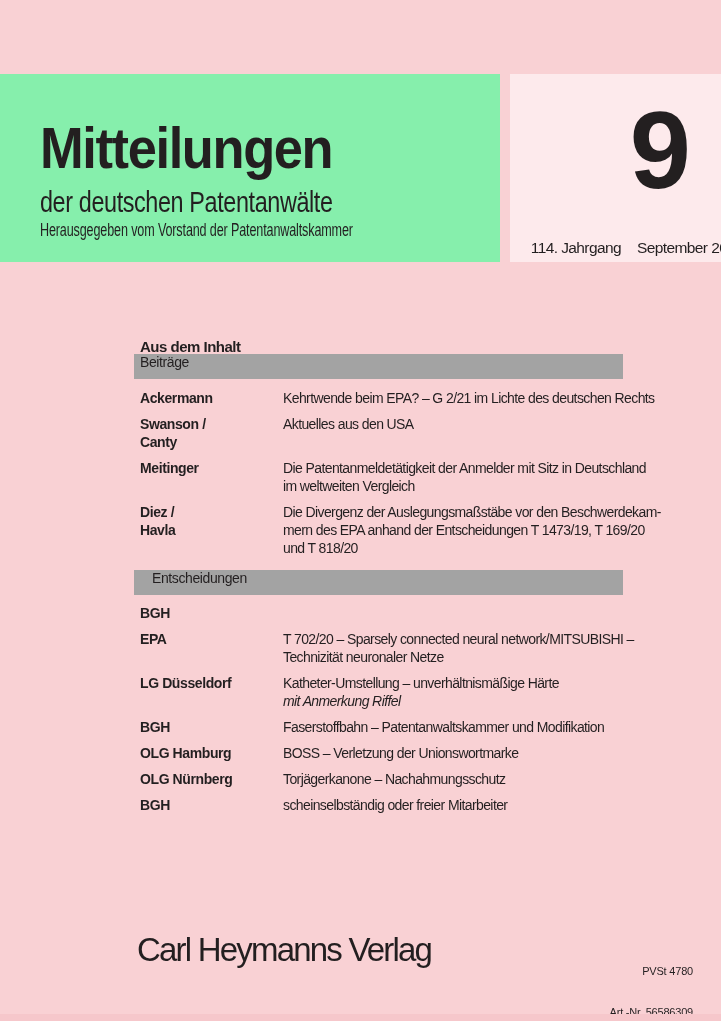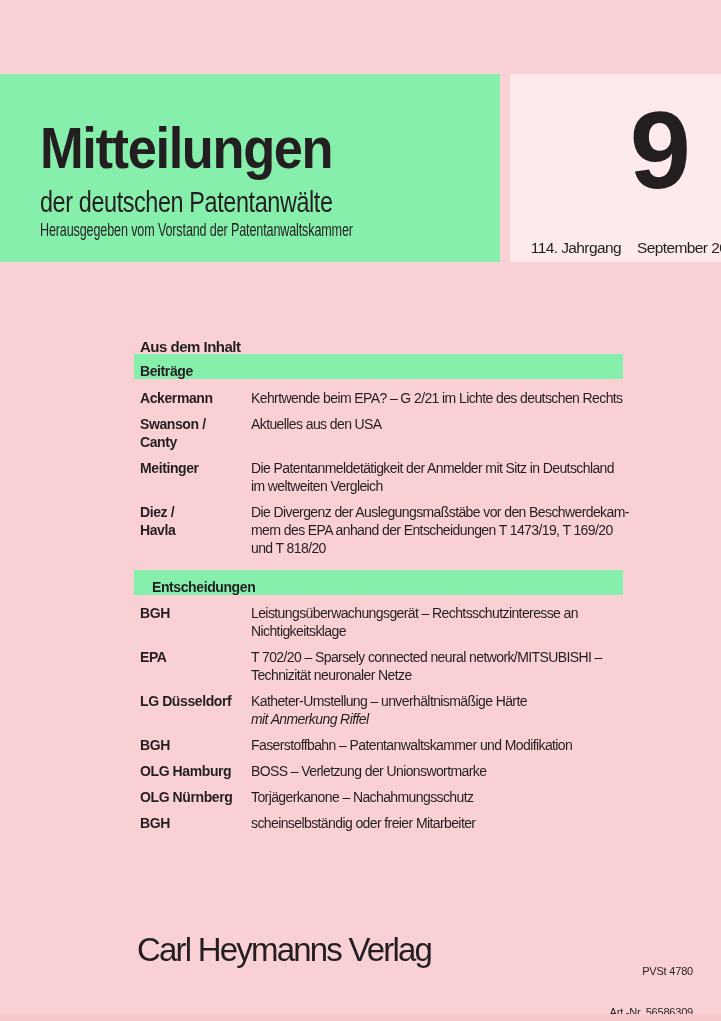--- a/index.html
+++ b/index.html
@@ -79,42 +79,42 @@
     position: absolute;
     left: 140px; top: 338px;
     font-size: 15px;
     font-weight: bold;
     letter-spacing: -0.5px;
   }
   .band {
     position: absolute;
     left: 134px;
     width: 489px; height: 25px;
-    background: #86efac;
+    background: #a3a3a3;
     display: flex;
-    align-items: flex-end;
+    align-items: flex-start;
     padding-left: 6px;
     box-sizing: border-box;
     font-size: 14px;
-    font-weight: bold;
+    font-weight: normal;
     letter-spacing: -0.4px;
   }
   .band-beitraege { top: 354px; }
   .band-entscheidungen { top: 570px; padding-left: 18px; }
 
   .entries {
     position: absolute;
     left: 140px;
     font-size: 14px;
     line-height: 18px;
   }
   .entries-beitraege { top: 389px; }
   .entries-entscheidungen { top: 604px; }
 
-  .entry { display: flex; margin-bottom: 8px; }
+  .entry { display: flex; margin-bottom: 8px; gap: 32px; }
   .entry-author {
     width: 111px;
     flex-shrink: 0;
     font-weight: bold;
     letter-spacing: -0.4px;
     white-space: pre;
   }
   .entry-title {
     letter-spacing: -0.6px;
     white-space: pre;
@@ -192,22 +192,20 @@
   </div>
 </div>
 
 <div class="band band-entscheidungen">
   <span>Entscheidungen</span>
 </div>
 
 <div class="entries entries-entscheidungen">
   <div class="entry">
     <div class="entry-author">BGH</div>
-    <div class="entry-title">Leistungsüberwachungsgerät – Rechtsschutzinteresse an
-Nichtigkeitsklage</div>
   </div>
   <div class="entry">
     <div class="entry-author">EPA</div>
     <div class="entry-title">T 702/20 – Sparsely connected neural network/MITSUBISHI –
 Technizität neuronaler Netze</div>
   </div>
   <div class="entry">
     <div class="entry-author">LG Düsseldorf</div>
     <div class="entry-title"><span>Katheter-Umstellung – unverhältnismäßige Härte</span><span class="entry-note">mit Anmerkung Riffel</span></div>
   </div>

